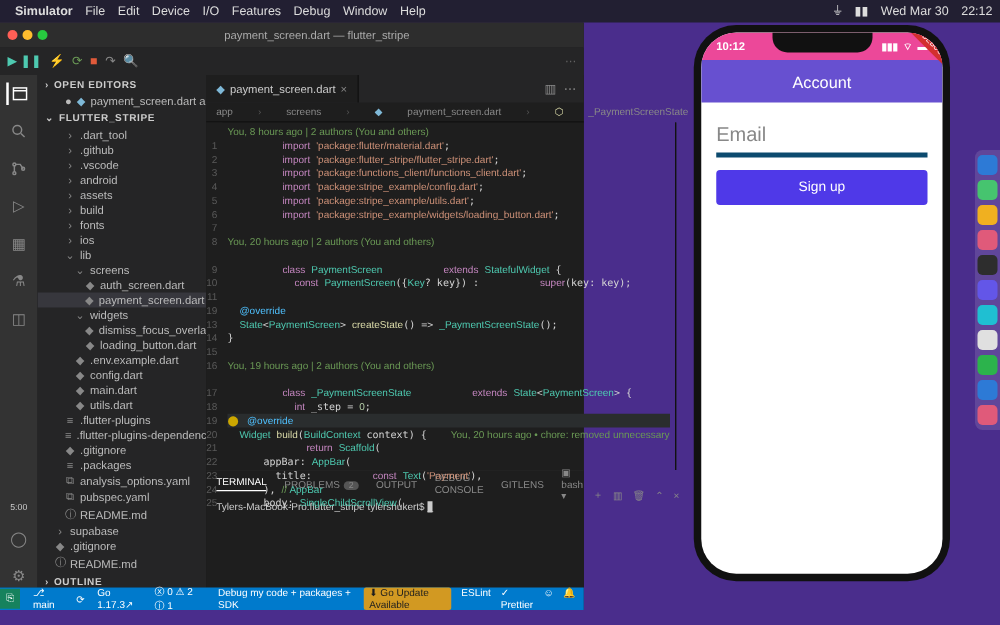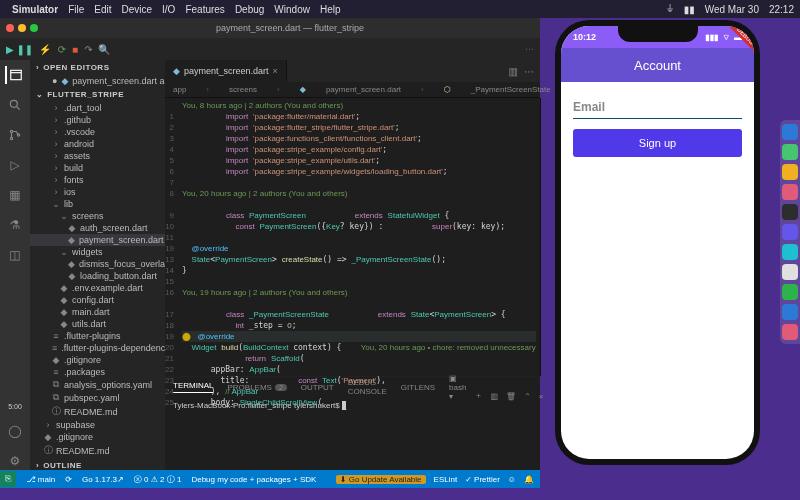--- a/index.html
+++ b/index.html
@@ -5,21 +5,21 @@
   * { margin: 0; padding: 0; box-sizing: border-box; font-family: -apple-system, BlinkMacSystemFont, "Segoe UI", Helvetica, sans-serif; }
   body { width: 800px; height: 500px; background: #4a2d8c; overflow: hidden; position: relative; }
 
   
   .menubar { height: 18px; background: rgba(30,30,40,0.9); color: #ddd; font-size: 10px; display: flex; align-items: center; padding: 0 6px; }
   .menubar .apple { margin-right: 6px; }
   .menubar .menu-item { margin-right: 10px; }
   .menubar .right { margin-left: auto; display: flex; align-items: center; gap: 10px; }
 
   
-  .vscode { position: absolute; top: 18px; left: 0; width: 540px; height: 470px; background: #1e1e1e; display: flex; flex-direction: column; }
+  .vscode { position: absolute; top: 18px; left: 0; width: 467px; height: 470px; background: #1e1e1e; display: flex; flex-direction: column; }
   .vscode .titlebar { height: 20px; background: #2d2d2d; color: #aaa; font-size: 9px; display: flex; align-items: center; padding: 0 6px; }
   .titlebar .dots { display: flex; gap: 4px; margin-right: 8px; }
   .dot { width: 8px; height: 8px; border-radius: 50%; }
   .dot.red { background: #ff5f56; } .dot.yellow { background: #ffbd2e; } .dot.green { background: #27c93f; }
   .titlebar .wtitle { flex: 1; text-align: center; }
   .vscode .toolbar { height: 22px; background: #252526; display: flex; align-items: center; padding: 0 6px; gap: 6px; }
   .toolbar .icon-btn { color: #888; font-size: 10px; }
   .vscode-body { flex: 1; display: flex; min-height: 0; }
 
   .activitybar { width: 30px; background: #333; display: flex; flex-direction: column; align-items: center; padding-top: 6px; gap: 12px; color: #888; font-size: 12px; }
@@ -66,26 +66,26 @@
 
   .statusbar { height: 18px; background: #007acc; color: #fff; font-size: 8px; display: flex; align-items: center; padding: 0 6px; gap: 10px; }
   .statusbar .warn { background: #d29922; color: #1e1e1e; padding: 0 4px; border-radius: 2px; }
   .statusbar .right { margin-left: auto; display: flex; gap: 8px; }
 
   
   .simulator { position: absolute; top: 20px; left: 555px; width: 205px; height: 445px; background: #111; border-radius: 34px; padding: 6px; }
   .screen { width: 100%; height: 100%; background: #fff; border-radius: 28px; overflow: hidden; position: relative; display: flex; flex-direction: column; }
   .notch { position: absolute; top: 0; left: 50%; transform: translateX(-50%); width: 80px; height: 16px; background: #111; border-radius: 0 0 12px 12px; z-index: 5; }
   .debug-banner { position: absolute; top: 5px; right: -14px; background: #d32f2f; color: #fff; font-size: 6px; padding: 2px 12px; transform: rotate(45deg); z-index: 6; }
-  .ios-status { height: 22px; background: #8b5cf6; color: #fff; font-size: 9px; display: flex; align-items: center; padding: 0 12px; justify-content: space-between; font-weight: 600; position: relative; z-index: 4; }
+  .ios-status { height: 22px; background: #ec4899; color: #fff; font-size: 9px; display: flex; align-items: center; padding: 0 12px; justify-content: space-between; font-weight: 600; position: relative; z-index: 4; }
   .ios-status .time { }
   .ios-status .indicators { display: flex; gap: 4px; align-items: center; font-size: 8px; }
   .appbar { height: 34px; background: #6750d0; color: #fff; display: flex; align-items: center; justify-content: center; font-size: 13px; font-weight: 500; }
   .form { padding: 8px 12px; }
-  .field { border: none; border-bottom: 1px solid #0c4a6e; padding: 10px 0 4px 0; font-size: 12px; color: #888; margin-bottom: 8px; font-weight: bold; }
+  .field { border: none; border-bottom: 4px solid #0c4a6e; padding: 10px 0 4px 0; font-size: 16px; color: #888; margin-bottom: 8px; }
   .btn { background: #4f39e8; color: #fff; border-radius: 3px; padding: 8px 0; text-align: center; font-size: 11px; margin-top: 10px; }
 
   
   .dock { position: absolute; right: 0; top: 120px; width: 20px; display: flex; flex-direction: column; gap: 4px; padding: 4px 2px; background: rgba(255,255,255,0.12); border-radius: 6px 0 0 6px; }
   .dock .dock-item { width: 16px; height: 16px; border-radius: 4px; }
   .dc1{background:#2d7ad6}.dc2{background:#46c46f}.dc3{background:#f0b020}.dc4{background:#e05a7a}.dc5{background:#2d2d2d}.dc6{background:#6356e8}.dc7{background:#1fbfd2}.dc8{background:#e0e0e0}.dc9{background:#2cb34c}
 
   svg { display: block; }
 </style>
 </head>

